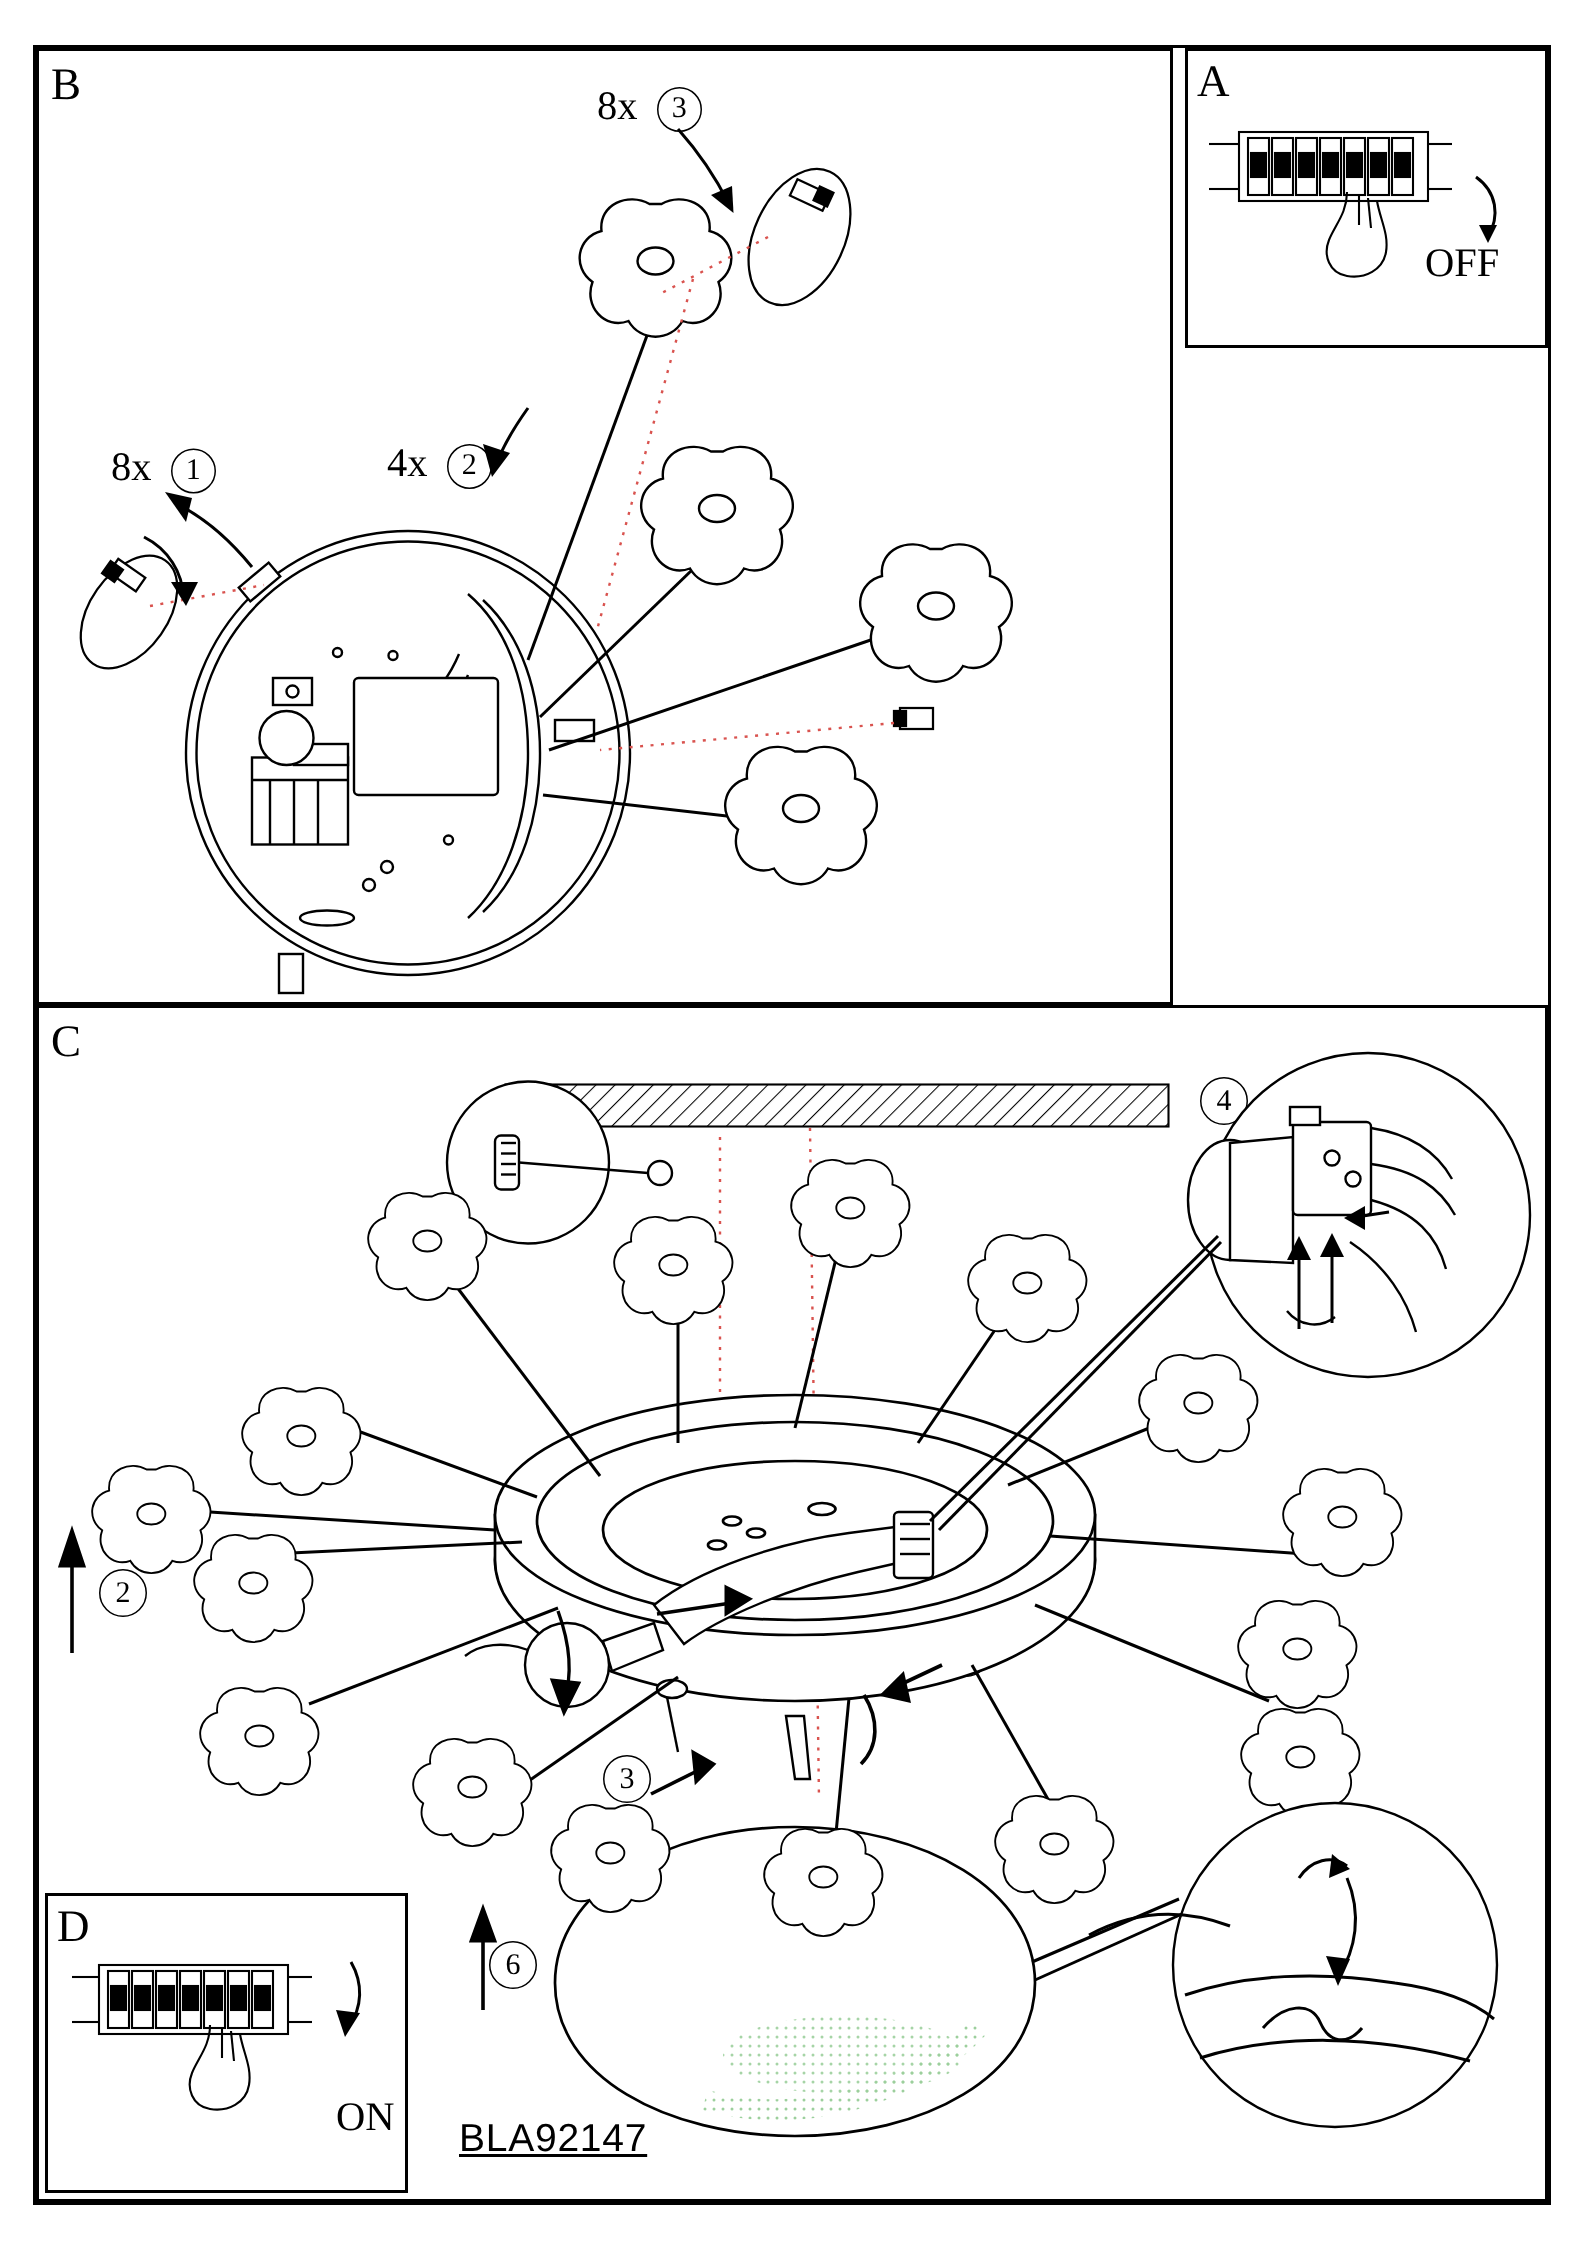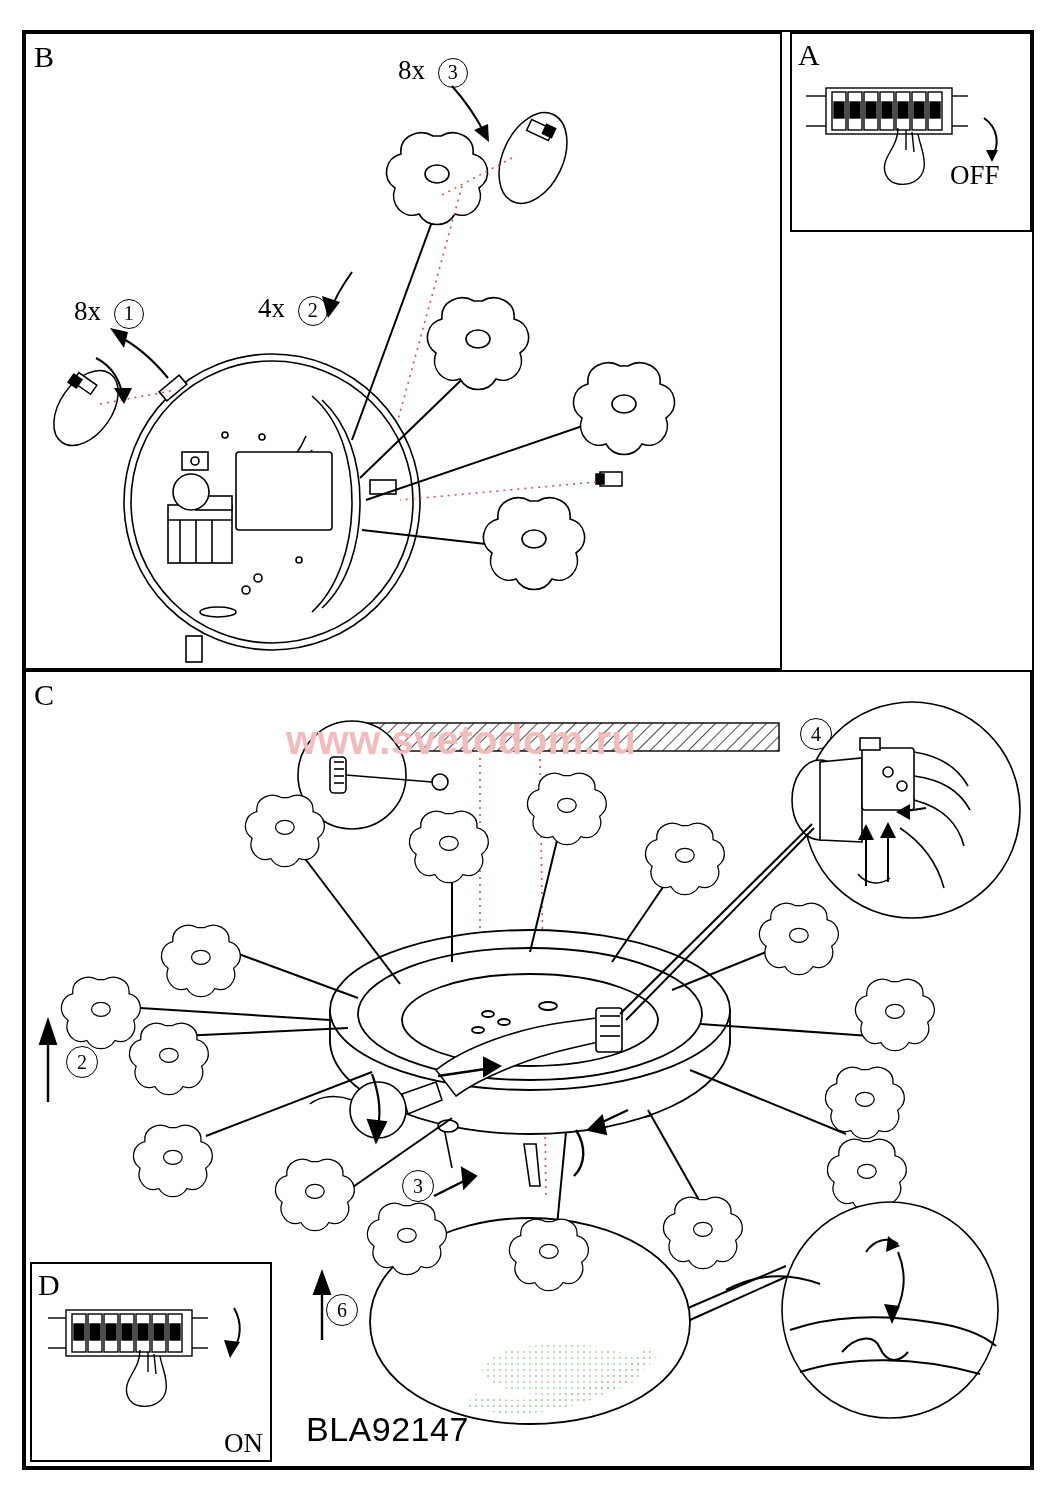--- a/index.html
+++ b/index.html
@@ -51,22 +51,23 @@
     font-family: "Liberation Serif", serif;
     color: #000;
     white-space: nowrap;
   }
   .lbl-big { font-size: 27px; }
   .lbl-med { font-size: 23px; }
   .lbl-bold { font-weight: bold; }
   .code {
     position: absolute;
     font-family: "Liberation Sans", sans-serif;
-    font-size: 34px;
+    font-size: 26px;
     letter-spacing: 0.5px;
+    text-decoration: underline;
   }
   .watermark {
     position: absolute;
     left: 286px;
     top: 718px;
     font-family: "Liberation Sans", sans-serif;
     font-size: 40px;
     font-weight: bold;
     color: #f3bcbc;
     letter-spacing: 0.5px;
@@ -500,19 +501,18 @@
       <rect x="170" y="1324" width="10" height="16" fill="#000"></rect>
 
       <path d="M140 1350 C 140 1364, 132 1372, 128 1382 C 124 1392, 128 1404, 140 1406 C 152 1408, 164 1402, 166 1390 C 168 1378, 162 1368, 160 1356"></path>
       <path d="M148 1352 L148 1372"></path>
       <path d="M154 1354 L156 1374"></path>
 
       <path d="M234 1308 C 242 1322, 242 1338, 232 1352" stroke-width="2"></path>
       <path d="M224 1340 L230 1358 L240 1342 Z" fill="#000" stroke="none"></path>
     </g>
   </svg>
-  <div class="lbl lbl-big" style="left:224px; top:1428px;">ON</div>
+  <div class="lbl lbl-big" style="left:224px; top:1396px;">ON</div>
 
   <div class="code" style="left:306px; top:1410px;">BLA92147</div>
 
-  <div class="watermark">www.svetodom.ru</div>
 
 </div>
 
 </body></html>

